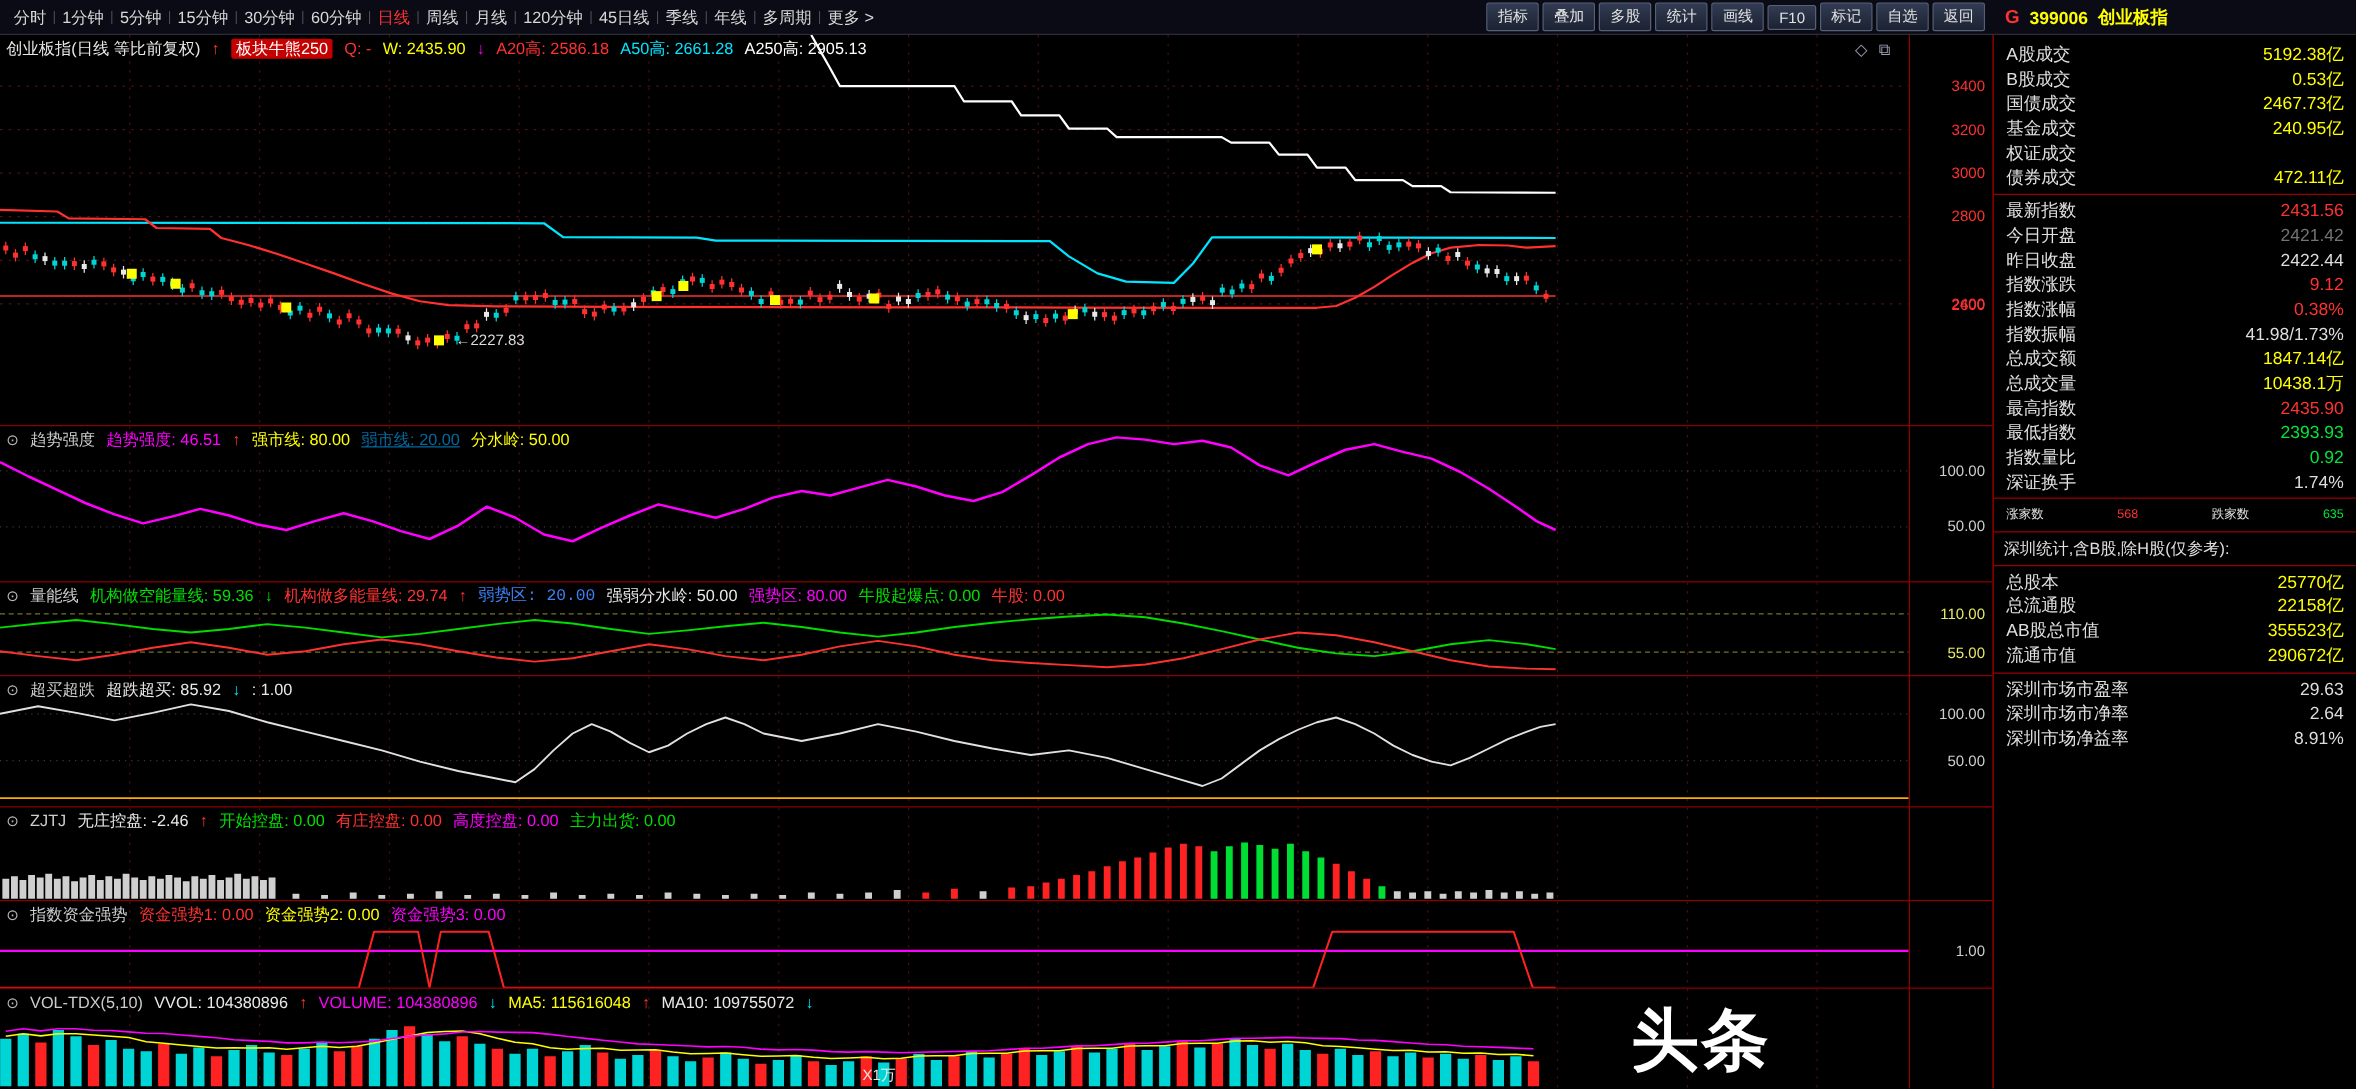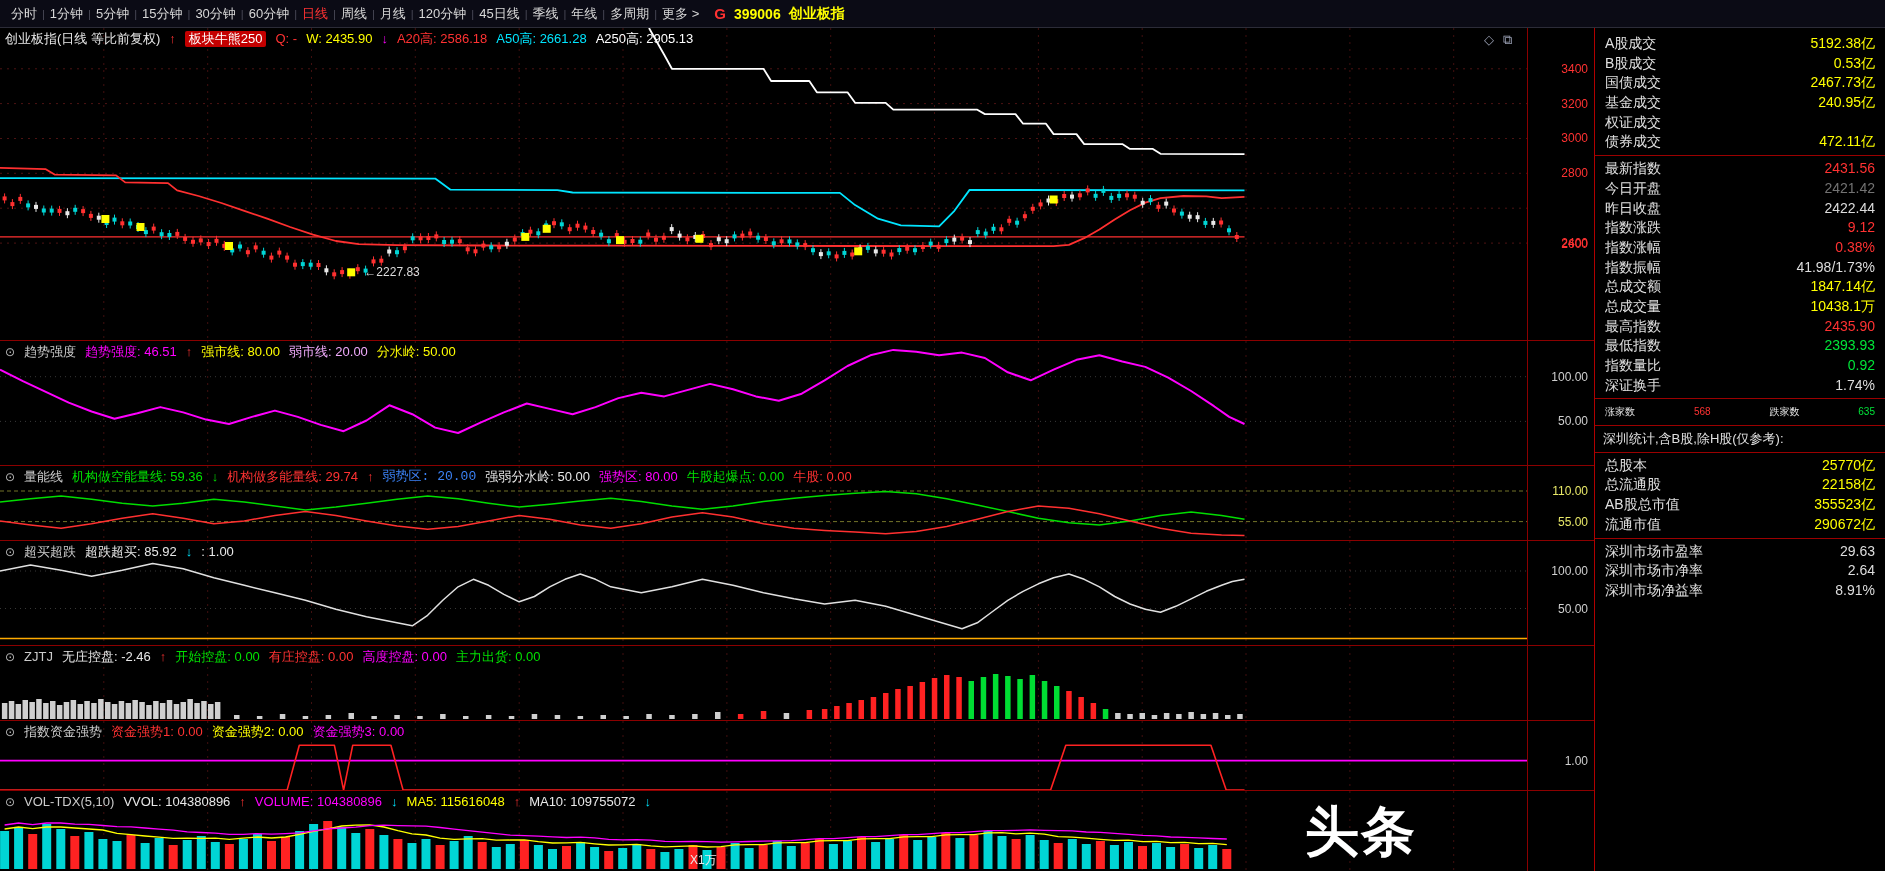--- a/index.html
+++ b/index.html
@@ -80,20 +80,31 @@
         <span class="mi">45日线</span>
         <span class="sep">|</span>
         <span class="mi">季线</span>
         <span class="sep">|</span>
         <span class="mi">年线</span>
         <span class="sep">|</span>
         <span class="mi">多周期</span>
         <span class="sep">|</span>
         <span class="mi">更多 &gt;</span>
       </nav>
+    <div class="menu-right">
+        <button class="tool-btn">指标</button>
+        <button class="tool-btn">叠加</button>
+        <button class="tool-btn">多股</button>
+        <button class="tool-btn">统计</button>
+        <button class="tool-btn">画线</button>
+        <button class="tool-btn">F10</button>
+        <button class="tool-btn">标记</button>
+        <button class="tool-btn">自选</button>
+        <button class="tool-btn">返回</button>
+      </div>
     <div id="symbol">
       <span class="sym-flag">G</span>
       <span class="sym-code">399006</span>
       <span class="sym-name">创业板指</span>
     </div>
   </header>
 
   <div id="chart">
     <section class="panel" id="p-main" style="top: 0px; height: 313px;">
       <div class="phead">
@@ -465,21 +476,21 @@
         <span>⧉</span>
       </div>
     </section>
     <section class="panel" id="p-trend" style="top: 313px; height: 125px;">
       <div class="phead">
           <span class="picon">⊙</span>
           <span class="pname">趋势强度</span>
           <span style="color: rgb(255, 0, 255);">趋势强度: 46.51</span>
           <span style="color: rgb(255, 50, 50);">↑</span>
           <span style="color: rgb(255, 255, 0);">强市线: 80.00</span>
-          <span style="color: #f0abfc;">弱市线: 20.00</span>
+          <span style="color: #0369a1; text-decoration: underline;">弱市线: 20.00</span>
           <span style="color: rgb(255, 255, 0);">分水岭: 50.00</span>
         </div>
       <svg class="plot" width="1527" height="125" viewBox="0 0 1527 125">
           <line x1="103.8" y1="0" x2="103.8" y2="125" stroke="rgba(255,60,60,0.25)" stroke-width="1" stroke-dasharray="2,5"></line>
           <line x1="207.7" y1="0" x2="207.7" y2="125" stroke="rgba(255,60,60,0.25)" stroke-width="1" stroke-dasharray="2,5"></line>
           <line x1="311.5" y1="0" x2="311.5" y2="125" stroke="rgba(255,60,60,0.25)" stroke-width="1" stroke-dasharray="2,5"></line>
           <line x1="415.3" y1="0" x2="415.3" y2="125" stroke="rgba(255,60,60,0.25)" stroke-width="1" stroke-dasharray="2,5"></line>
           <line x1="519.2" y1="0" x2="519.2" y2="125" stroke="rgba(255,60,60,0.25)" stroke-width="1" stroke-dasharray="2,5"></line>
           <line x1="623.0" y1="0" x2="623.0" y2="125" stroke="rgba(255,60,60,0.25)" stroke-width="1" stroke-dasharray="2,5"></line>
           <line x1="726.9" y1="0" x2="726.9" y2="125" stroke="rgba(255,60,60,0.25)" stroke-width="1" stroke-dasharray="2,5"></line>

